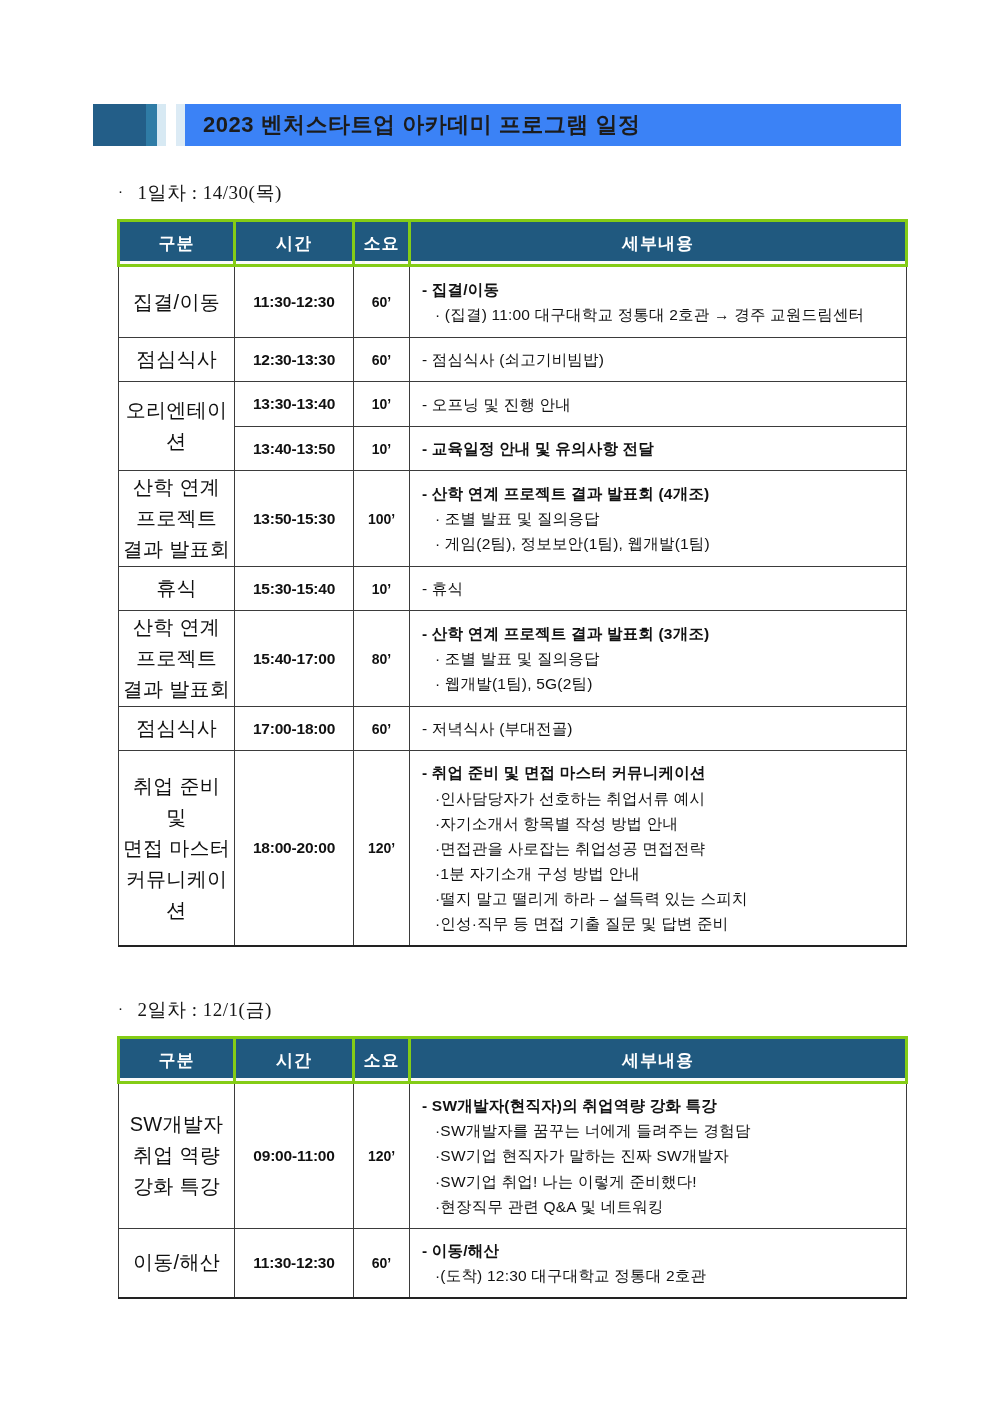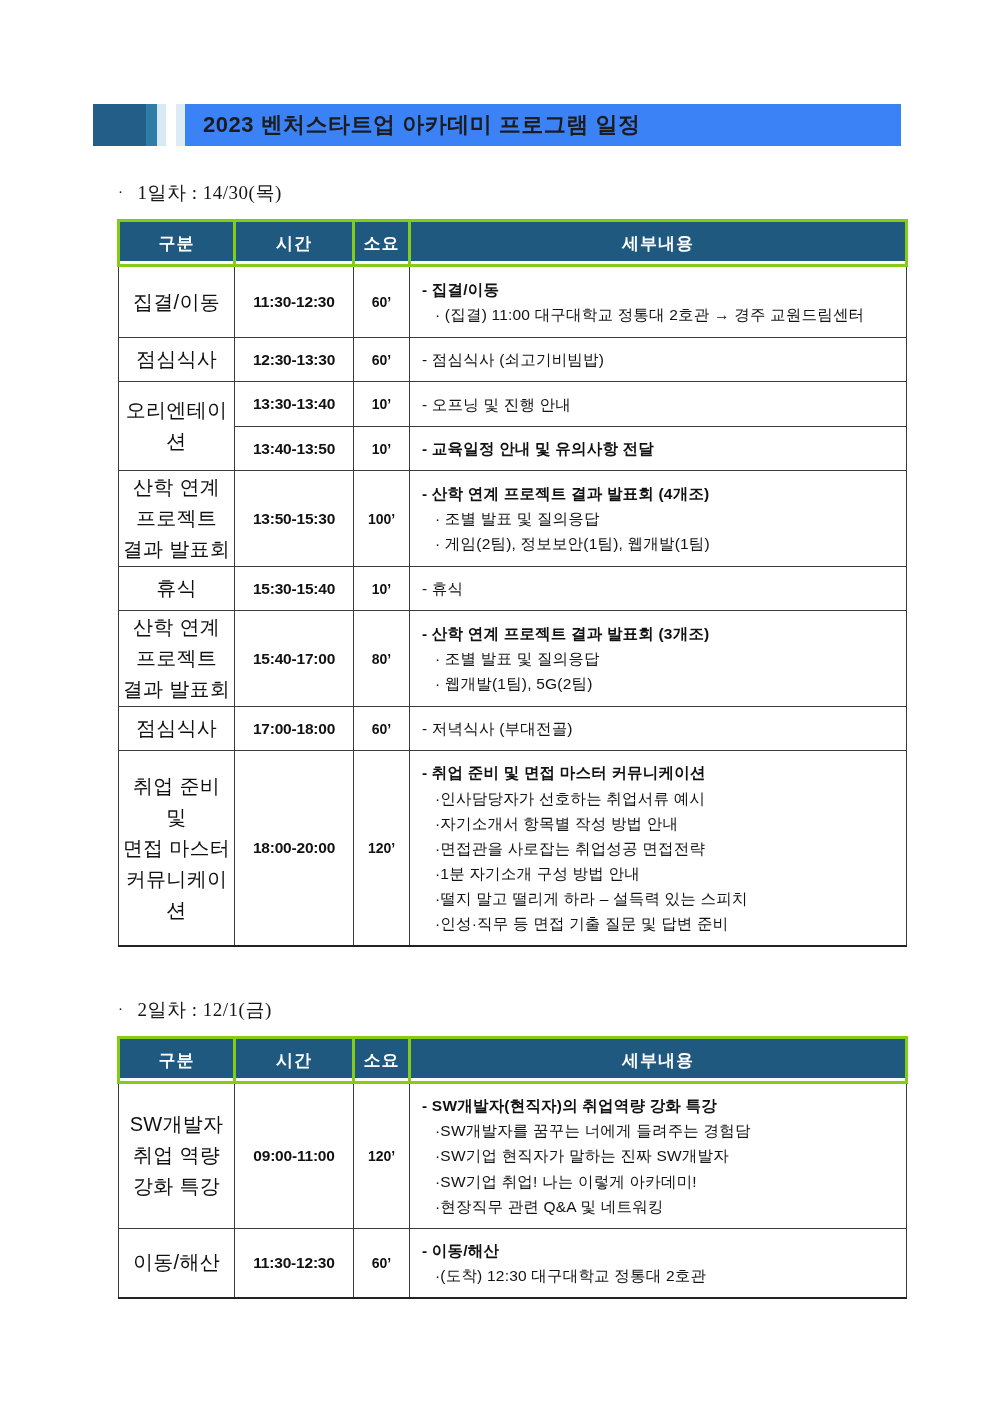--- a/index.html
+++ b/index.html
@@ -250,21 +250,21 @@
     <tr style="height:128px">
       <td class="col-cat">SW개발자
 취업 역량
 강화 특강</td>
       <td class="col-time">09:00-11:00</td>
       <td class="col-dur">120’</td>
       <td class="col-detail">
         <div class="dl b">- SW개발자(현직자)의 취업역량 강화 특강</div>
         <div class="dl sub">·SW개발자를 꿈꾸는 너에게 들려주는 경험담</div>
         <div class="dl sub">·SW기업 현직자가 말하는 진짜 SW개발자</div>
-        <div class="dl sub">·SW기업 취업! 나는 이렇게 아카데미!</div>
+        <div class="dl sub">·SW기업 취업! 나는 이렇게 준비했다!</div>
         <div class="dl sub">·현장직무 관련 Q&amp;A 및 네트워킹</div>
       </td>
     </tr>
     <tr style="height:56px">
       <td class="col-cat">이동/해산</td>
       <td class="col-time">11:30-12:30</td>
       <td class="col-dur">60’</td>
       <td class="col-detail">
         <div class="dl b">- 이동/해산</div>
         <div class="dl sub">·(도착) 12:30 대구대학교 정통대 2호관</div>

